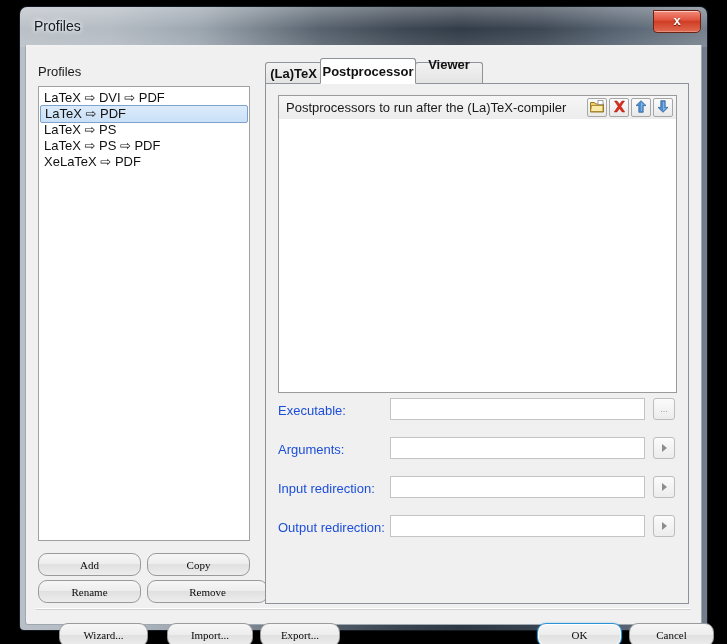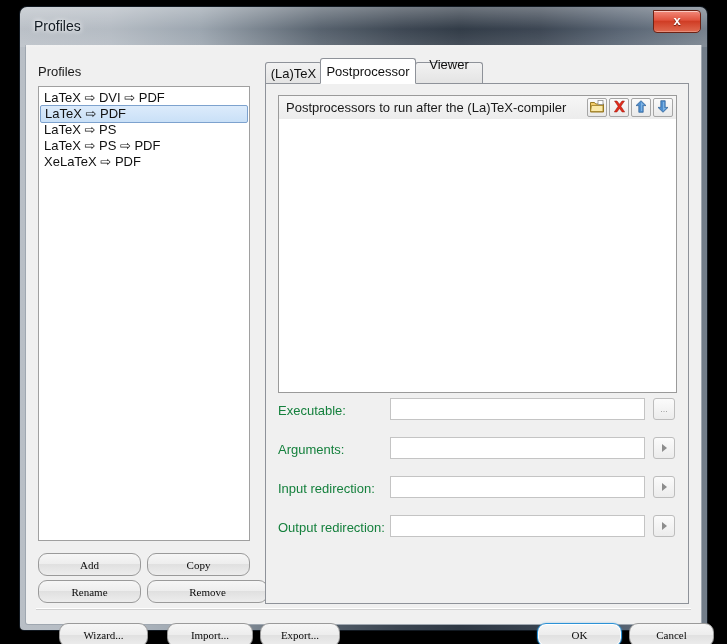--- a/index.html
+++ b/index.html
@@ -154,21 +154,21 @@
 
   #btn-add    { position:absolute; left:12px;  top:508px; width:103px; height:23px; }
   #btn-copy   { position:absolute; left:121px; top:508px; width:103px; height:23px; }
   #btn-rename { position:absolute; left:12px;  top:535px; width:103px; height:23px; }
   #btn-remove { position:absolute; left:121px; top:535px; width:121px; height:23px; }
 
   
   #tabstrip {
     position: absolute;
     left: 239px; top: 13px;
-    width: 424px; height: 26px;
+    width: 424px; height: 26px; font-weight: bold;
   }
   .tab {
     position: absolute;
     bottom: 0;
     box-sizing: border-box;
     background: linear-gradient(to bottom, #f2f2f2, #e3e3e3);
     border: 1px solid #8e9299;
     border-bottom: none;
     border-radius: 3px 3px 0 0;
     font-size: 13px;
@@ -241,21 +241,21 @@
   #group-body {
     position: absolute;
     left: 0; top: 23px; right: 0; bottom: 0;
     background: #ffffff;
   }
 
   
   .field-label {
     position: absolute;
     font-size: 13px;
-    color: #15803d;
+    color: #1d4ed8;
     white-space: nowrap;
   }
   .field-input {
     position: absolute;
     box-sizing: border-box;
     height: 22px;
     background: #ffffff;
     border: 1px solid #c4c4c4;
     font-size: 13px;
     padding: 0 4px;

